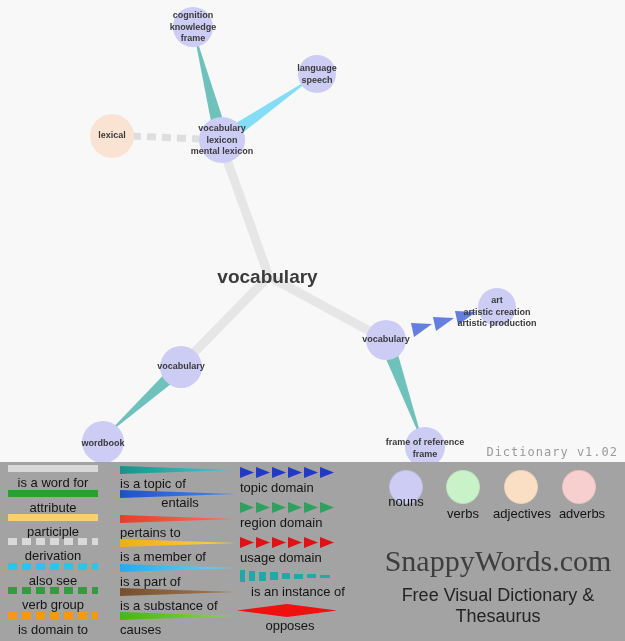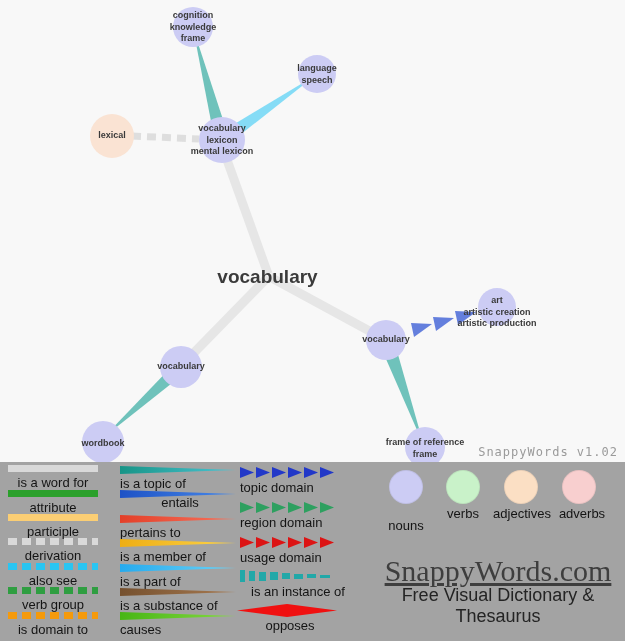--- a/index.html
+++ b/index.html
@@ -125,21 +125,21 @@
     <span>art</span>
     <span>artistic creation</span>
     <span>artistic production</span>
   </div>
   <div class="node-label" style="left:425px;top:448px;">
     <span>frame of reference</span>
     <span>frame</span>
   </div>
 
   <div class="center-word">vocabulary</div>
-  <div class="version">SnappyWords v1.02</div>
+  <div class="version">Dictionary v1.02</div>
 </div>
 
 <div class="legend">
 
   <div class="abs bar" style="top:3px;background:#d9d9d9;"></div>
   <div class="abs bar-label" style="top:13px;">is a word for</div>
   <div class="abs bar" style="top:28px;background:#2ba02b;"></div>
   <div class="abs bar-label" style="top:38px;">attribute</div>
   <div class="abs bar" style="top:52px;background:#fbce74;"></div>
   <div class="abs bar-label" style="top:62px;">participle</div>
@@ -205,20 +205,20 @@
       <span style="width:10px;height:3px;"></span>
   </div>
   <div class="abs dom-label" style="top:122px;padding-left:11px;">is an instance of</div>
   <div class="abs diamond" style="top:142px;"></div>
   <div class="abs dom-label" style="top:156px;left:240px;width:100px;text-align:center;">opposes</div>
 
   <div class="abs pos-circle" style="left:389px;top:8px;background:#ccccf4;"></div>
   <div class="abs pos-circle" style="left:446px;top:8px;background:#c9f2c9;"></div>
   <div class="abs pos-circle" style="left:504px;top:8px;background:#fbdfc4;"></div>
   <div class="abs pos-circle" style="left:562px;top:8px;background:#f8cfcf;"></div>
-  <div class="abs pos-label" style="left:366px;top:56px;">nouns</div>
+  <div class="abs pos-label" style="left:366px;top:32px;">nouns</div>
   <div class="abs pos-label" style="left:423px;top:44px;">verbs</div>
   <div class="abs pos-label" style="left:482px;top:44px;">adjectives</div>
   <div class="abs pos-label" style="left:542px;top:44px;">adverbs</div>
 
-  <div class="abs brand" style="top:92px;text-decoration:underline;">SnappyWords.com</div>
+  <div class="abs brand" style="top:82px;">SnappyWords.com</div>
   <div class="abs tagline" style="top:123px;">Free Visual Dictionary &amp; Thesaurus</div>
 </div>
 
 </body></html>

